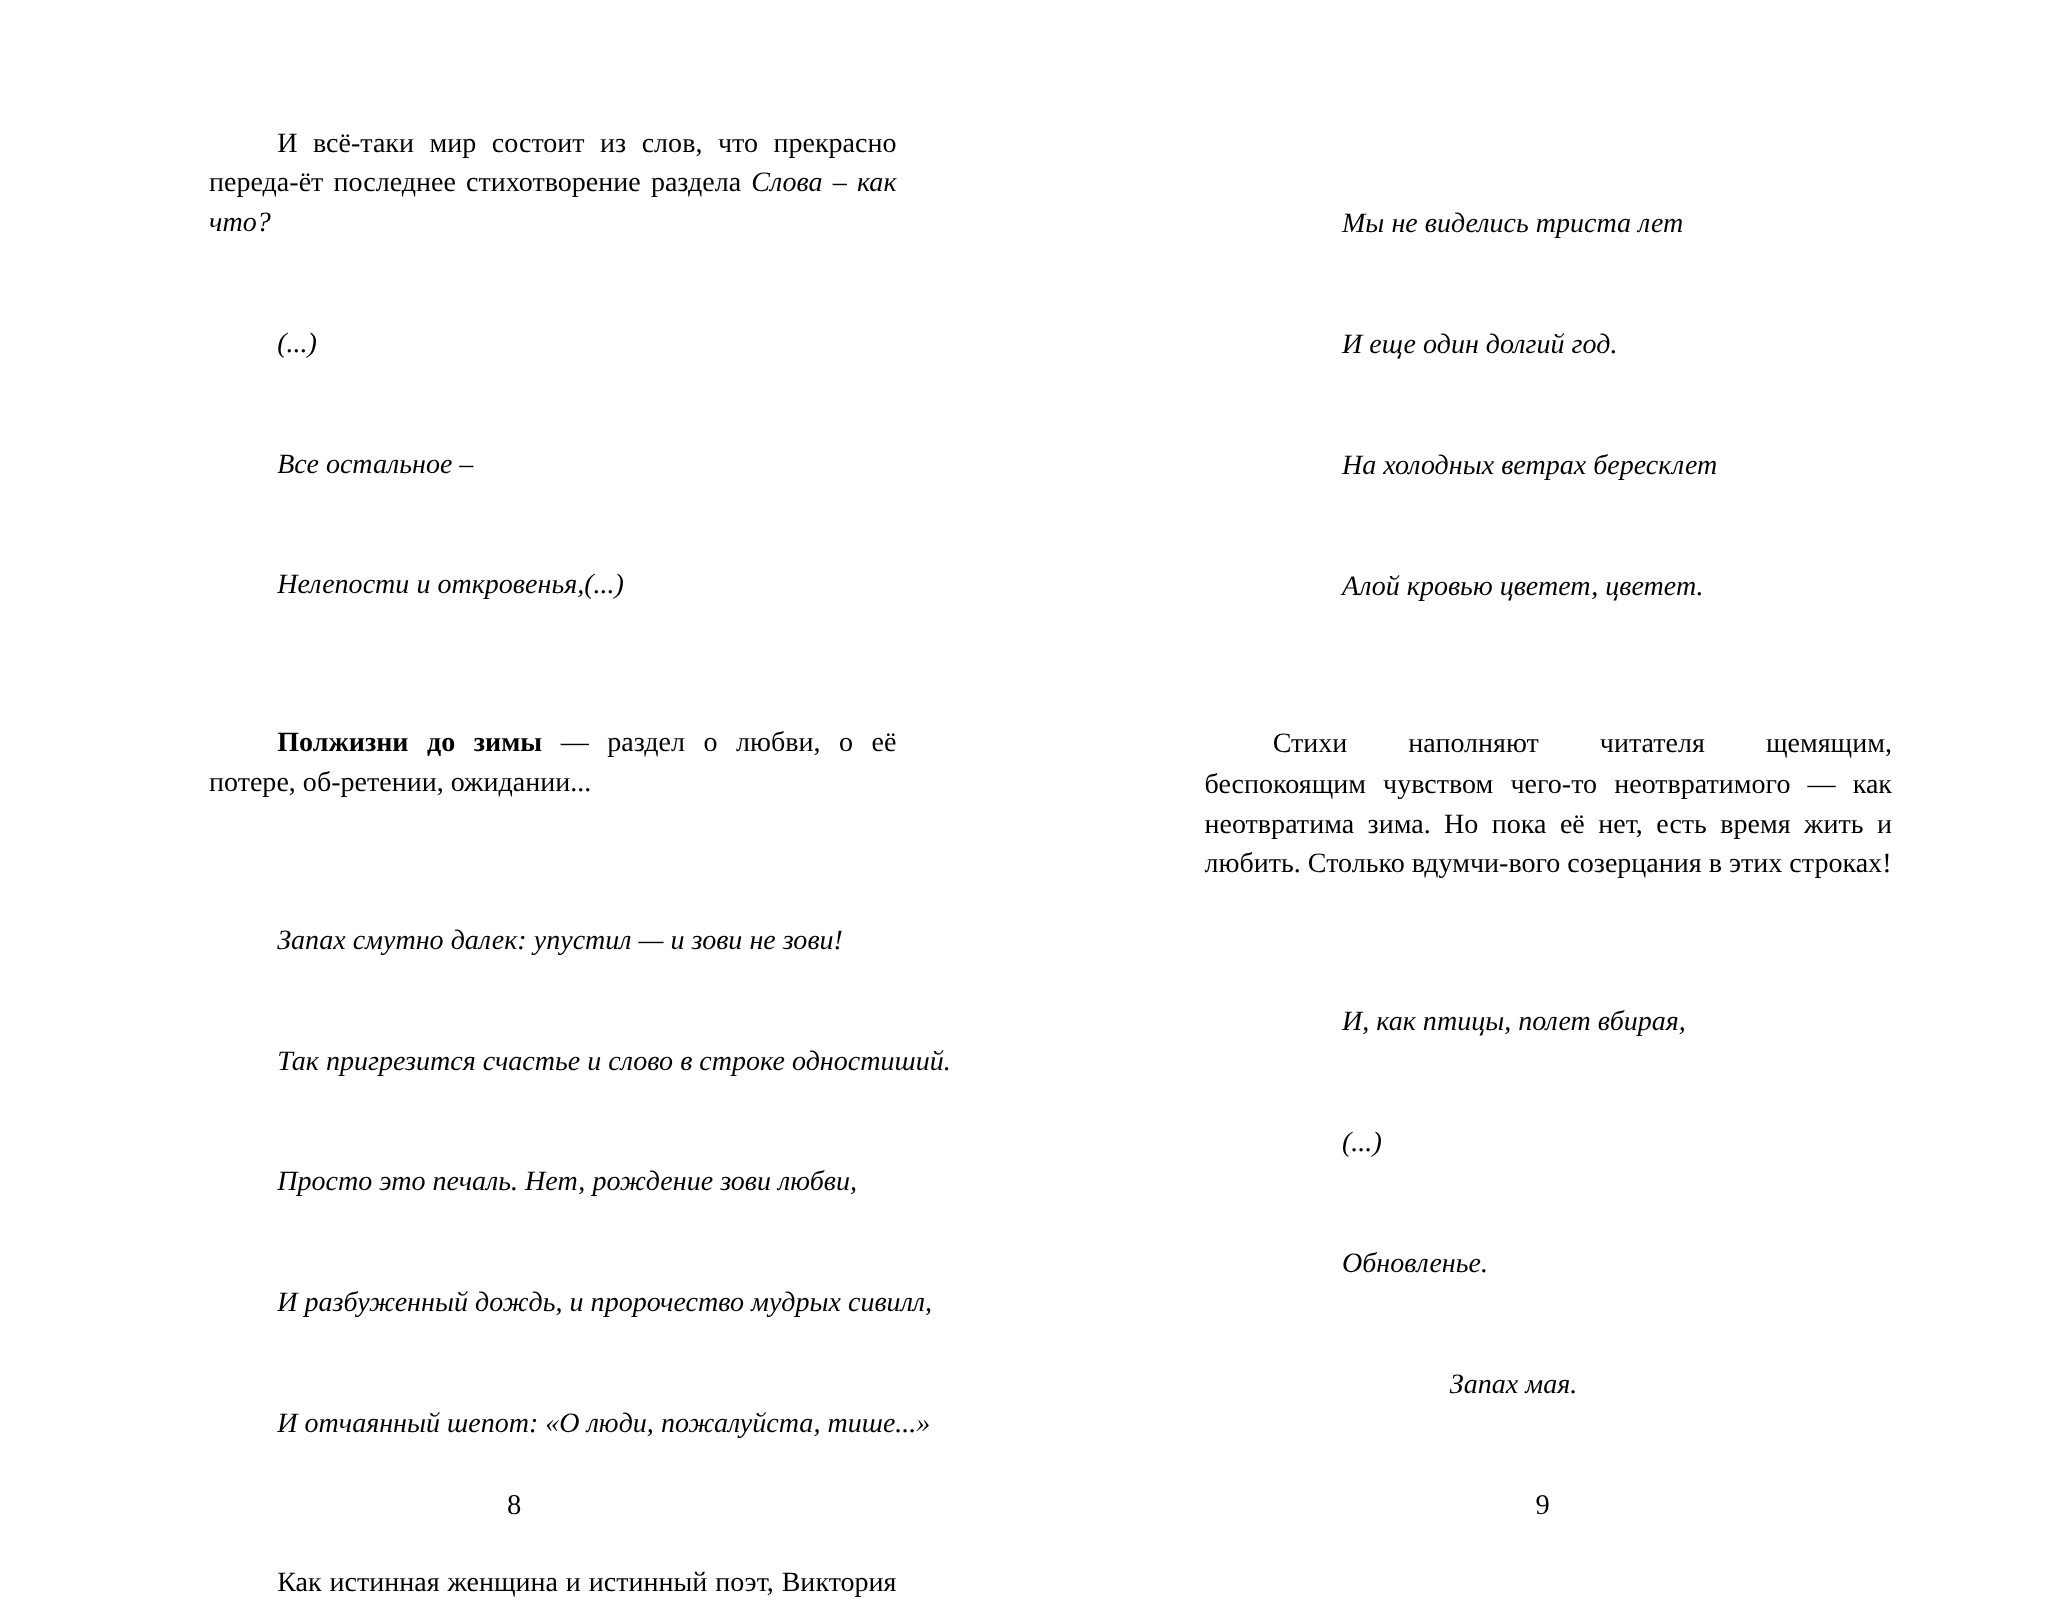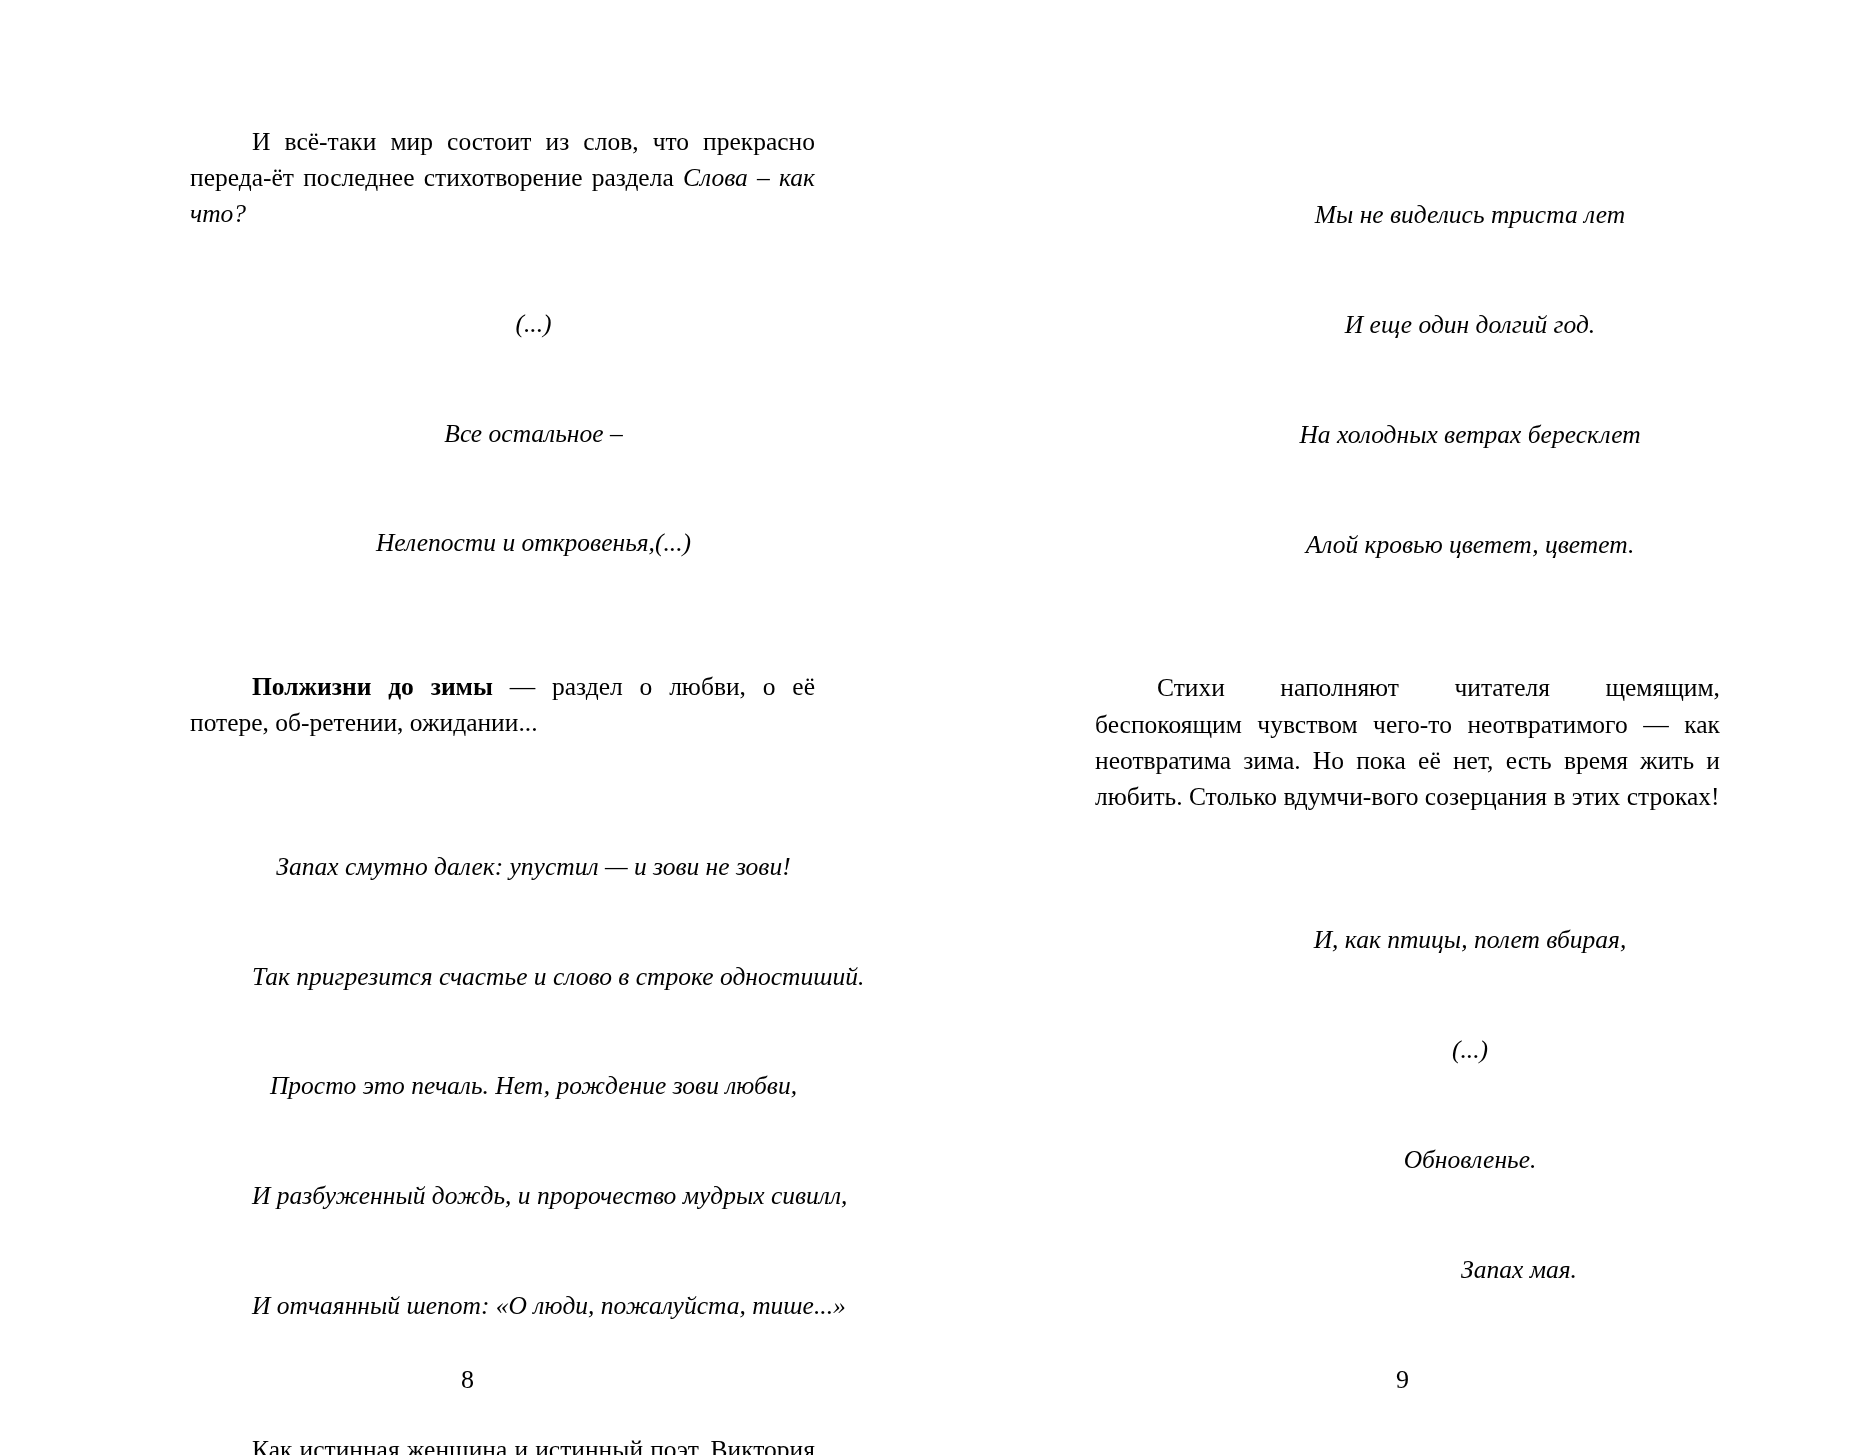--- a/index.html
+++ b/index.html
@@ -14,21 +14,20 @@
     color: #000000;
     overflow: hidden;
   }
 
   .spread {
     position: relative;
     width: 1871px;
     height: 1293px;
     display: flex;
     box-sizing: border-box;
-    margin-top: 12px;
   }
 
   .page {
     position: relative;
     box-sizing: border-box;
     width: 935px;
     height: 1455px;
   }
 
   .page-left  { padding: 112px 120px 0 190px; }
@@ -57,21 +56,20 @@
   
   .verse {
     font-style: italic;
     font-size: 25.5px;
     line-height: 36.6px;
     white-space: pre;
   }
   .verse .vline {
     display: block;
     white-space: pre;
-    text-align: center;
   }
 
   .verse-indent-1 { padding-left: 62px; }
   .verse-indent-3 { padding-left: 125px; }
 
   
   .rs0 { margin-left: 0px; }
   .rs1 { margin-left: 98px; }
 
   

